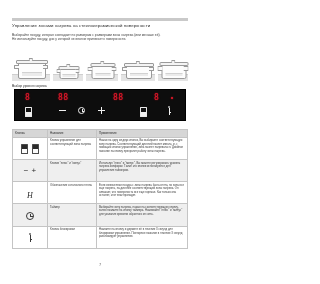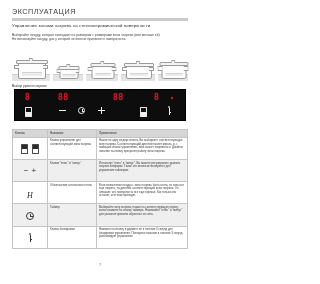--- a/index.html
+++ b/index.html
@@ -165,21 +165,20 @@
   .pageno{
     position:absolute;left:0;top:262px;width:200px;text-align:center;
     font-size:4px;color:#6d6d6d;
   }
 </style>
 </head>
 <body>
 
 <div class="page">
 
-  <div class="h1">ЭКСПЛУАТАЦИЯ</div>
   <div class="rule"></div>
   <div class="h2">Управление зонами нагрева на стеклокерамической поверхности</div>
   <div class="intro">Выбирайте посуду, которая совпадает по размерам с размерами зоны нагрева (или меньше её). Не используйте посуду, дно у которой не вполне прилегает к поверхности.</div>
 
   <div class="pots">
 
     <div class="potcell" style="left:0;width:38px;height:26px;">
       <div class="zone"></div>
       <div class="pot" style="width:26px;height:16px;">
         <div class="potbody" style="width:26px;height:16px;">

